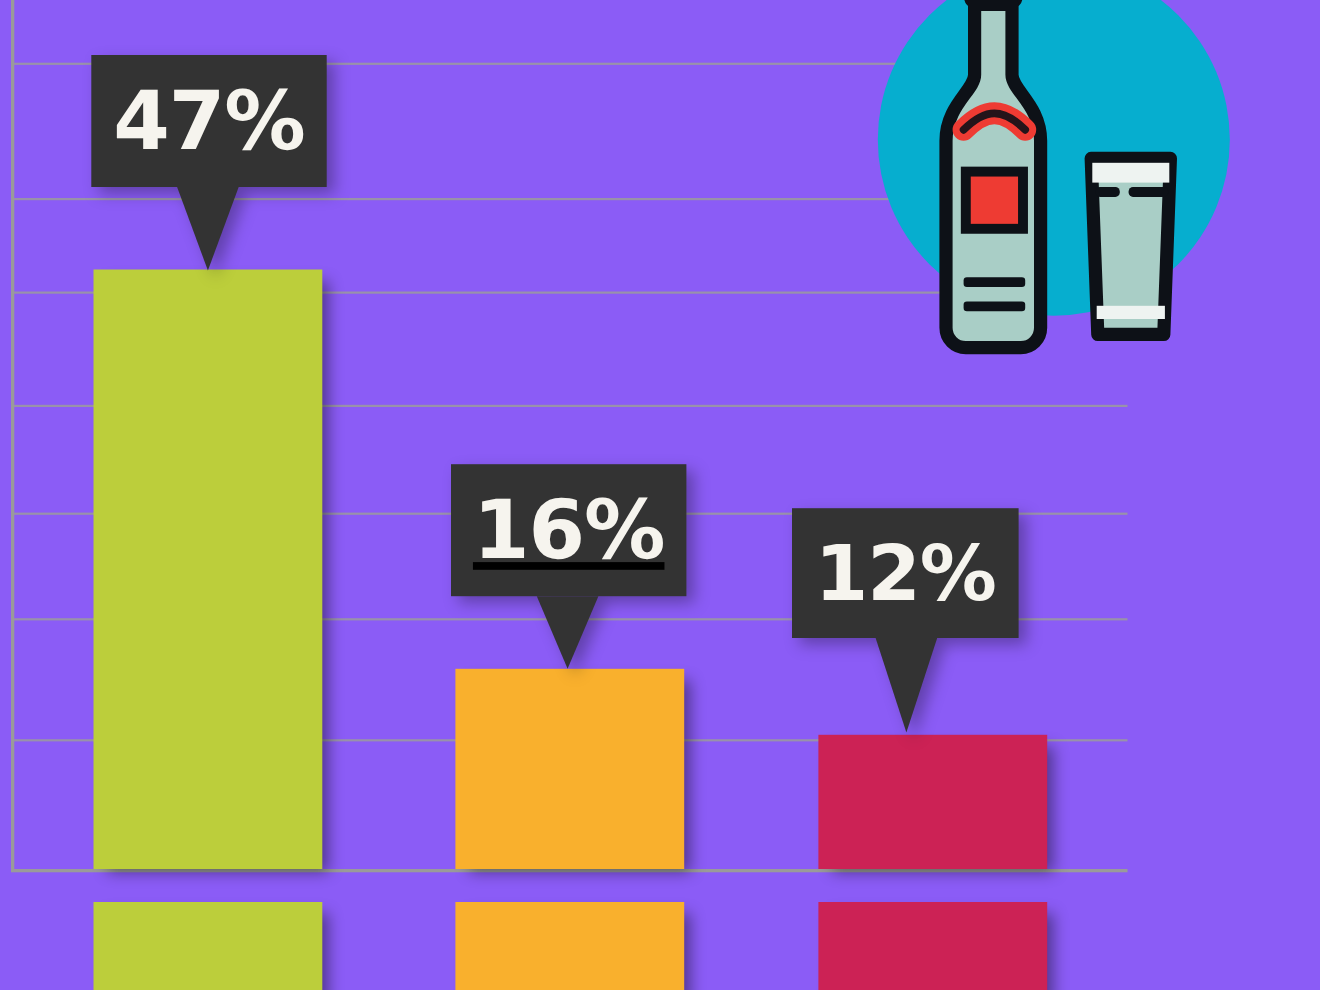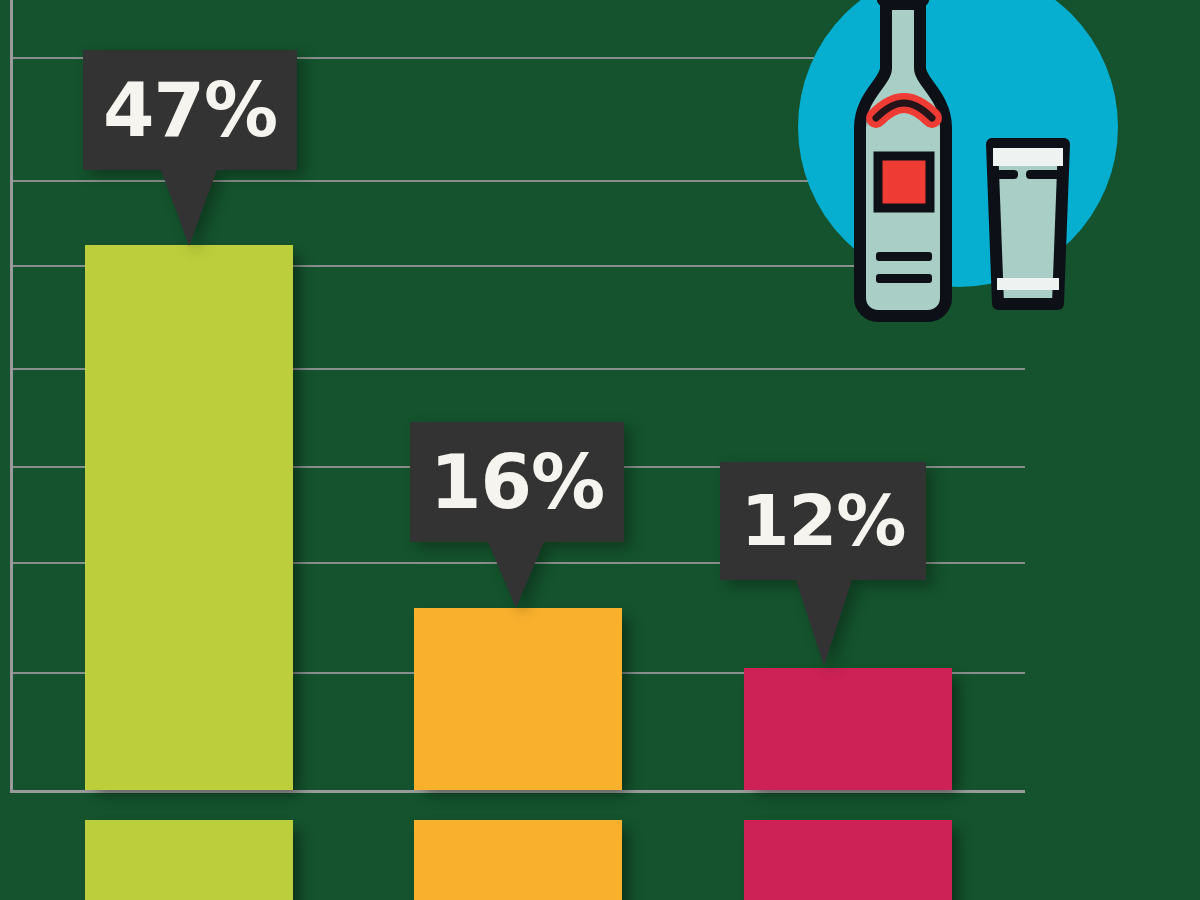--- a/index.html
+++ b/index.html
@@ -7,21 +7,21 @@
     padding: 0;
     background: #ffffff;
   }
   body {
     font-family: "Liberation Sans", sans-serif;
   }
   #stage {
     position: relative;
     width: 1200px;
     height: 900px;
-    background: #14532d;
+    background: #8b5cf6;
     overflow: hidden;
     text-align: center;
   }
 
   
   .plot {
     position: absolute;
     left: 0;
     top: 0;
     width: 1200px;
@@ -138,21 +138,21 @@
       </div>
 
     <div id="callouts">
         <div class="callout" style="left: 83px; top: 50px; width: 214px; height: 196px;">
           <div class="callout-box" style="width: 214px; height: 120px;">
             <span class="callout-label" style="font-size: 74px;">47%</span>
           </div>
           <div class="callout-tail" style="left: 78px; top: 120px; border-left-width: 28px; border-right-width: 28px; border-top-width: 76px;"></div>
         </div>
         <div class="callout" style="left: 410px; top: 422px; width: 214px; height: 186px;">
-          <div class="callout-box" style="width: 214px; height: 120px;">
+          <div class="callout-box" style="width: 214px; height: 120px; text-decoration: underline;">
             <span class="callout-label" style="font-size: 74px;">16%</span>
           </div>
           <div class="callout-tail" style="left: 78px; top: 120px; border-left-width: 28px; border-right-width: 28px; border-top-width: 66px;"></div>
         </div>
         <div class="callout" style="left: 720px; top: 462px; width: 206px; height: 204px;">
           <div class="callout-box" style="width: 206px; height: 118px;">
             <span class="callout-label" style="font-size: 70px;">12%</span>
           </div>
           <div class="callout-tail" style="left: 76px; top: 118px; border-left-width: 28px; border-right-width: 28px; border-top-width: 86px;"></div>
         </div>

